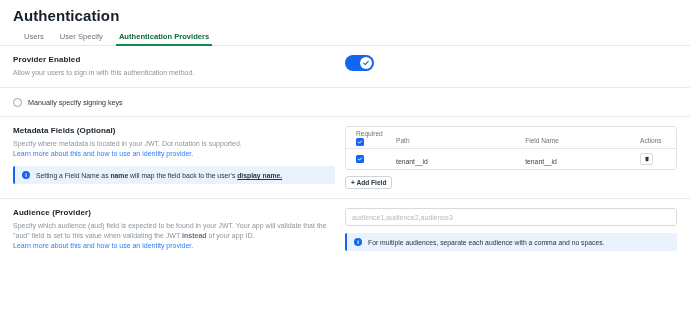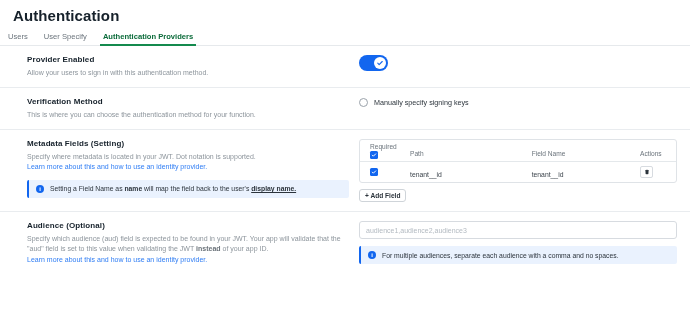--- a/index.html
+++ b/index.html
@@ -12,36 +12,36 @@
   }
   .page { width: 690px; height: 316px; position: relative; background:#fff; }
 
   
   .page-title {
     font-size: 15px; font-weight: bold; letter-spacing: .1px;
     color: #16212b; padding: 7px 0 0 13px;
   }
   .tabs {
     display: flex; align-items: flex-start; gap: 16px;
-    padding: 8px 0 0 8px; height: 22px;
+    padding: 8px 0 0 24px; height: 22px;
     border-bottom: 1px solid #e6e9ec;
   }
   .tab {
     font-size: 7.6px; color: #6b747c; padding-bottom: 4px;
     position: relative; cursor: pointer; white-space: nowrap;
   }
   .tab.active { color: #0b6b3a; font-weight: bold; }
   .tab.active::after {
     content: ""; position: absolute; left: -3px; right: -3px; bottom: -1px;
     height: 2px; background: #148a4e;
   }
 
   
   .row {
-    display: flex; padding: 9px 13px 9px 27px;
+    display: flex; padding: 9px 13px 9px 13px;
     border-bottom: 1px solid #e9ecef;
   }
   .row.last { border-bottom: none; }
   .row-left { width: 332px; flex: none; padding-right: 10px; }
   .row-right { flex: 1; }
   .lbl {
     font-size: 8px; font-weight: bold; color: #16212b;
     margin-bottom: 4px; letter-spacing: .1px;
   }
   .desc { font-size: 7px; color: #8d959c; line-height: 1.45; }
@@ -150,38 +150,34 @@
         <span class="knob">
           <svg viewBox="0 0 16 16">
             <path d="M3.5 8.4 L6.3 11.2 L12.5 5" fill="none" stroke="#1266ef" stroke-width="2.2" stroke-linecap="round" stroke-linejoin="round"></path>
           </svg>
         </span>
       </div>
     </div>
   </div>
 
   <div class="row">
-    <div class="row-left">
-      <div class="lbl">Verification Method</div>
-      <div class="desc">This is where you can choose the authentication method for your function.</div>
-    </div>
     <div class="row-right">
       <div class="radio-group">
         <div class="radio-opt">
           <span class="radio"></span>
           <span class="radio-lbl">Manually specify signing keys</span>
         </div>
       </div>
     </div>
   </div>
 
 
   <div class="row">
     <div class="row-left">
-      <div class="lbl">Metadata Fields (Setting)</div>
+      <div class="lbl">Metadata Fields (Optional)</div>
       <div class="desc">Specify where metadata is located in your JWT. Dot notation is supported.</div>
       <span class="link">Learn more about this and how to use an identity provider.</span>
       <div class="info">
         <span class="info-icon">i</span>
         <span class="info-txt"><span>Setting a Field Name as </span><b>name</b><span> will map the field back to the user's </span><u>display name.</u></span>
       </div>
     </div>
     <div class="row-right">
       <div class="tbl">
         <div class="tbl-head">
@@ -225,21 +221,21 @@
             </span>
           </div>
         </div>
       </div>
       <button class="add-btn">+ Add Field</button>
     </div>
   </div>
 
   <div class="row last">
     <div class="row-left">
-      <div class="lbl">Audience (Optional)</div>
+      <div class="lbl">Audience (Provider)</div>
       <div class="desc"><span>Specify which audience (aud) field is expected to be found in your JWT. Your app will validate that the "aud" field is set to this value when validating the JWT </span><b>instead</b><span> of your app ID.</span></div>
       <span class="link">Learn more about this and how to use an identity provider.</span>
     </div>
     <div class="row-right">
       <div class="txt-input placeholder">audience1,audience2,audience3</div>
       <div class="info">
         <span class="info-icon">i</span>
         <span class="info-txt">For multiple audiences, separate each audience with a comma and no spaces.</span>
       </div>
     </div>

